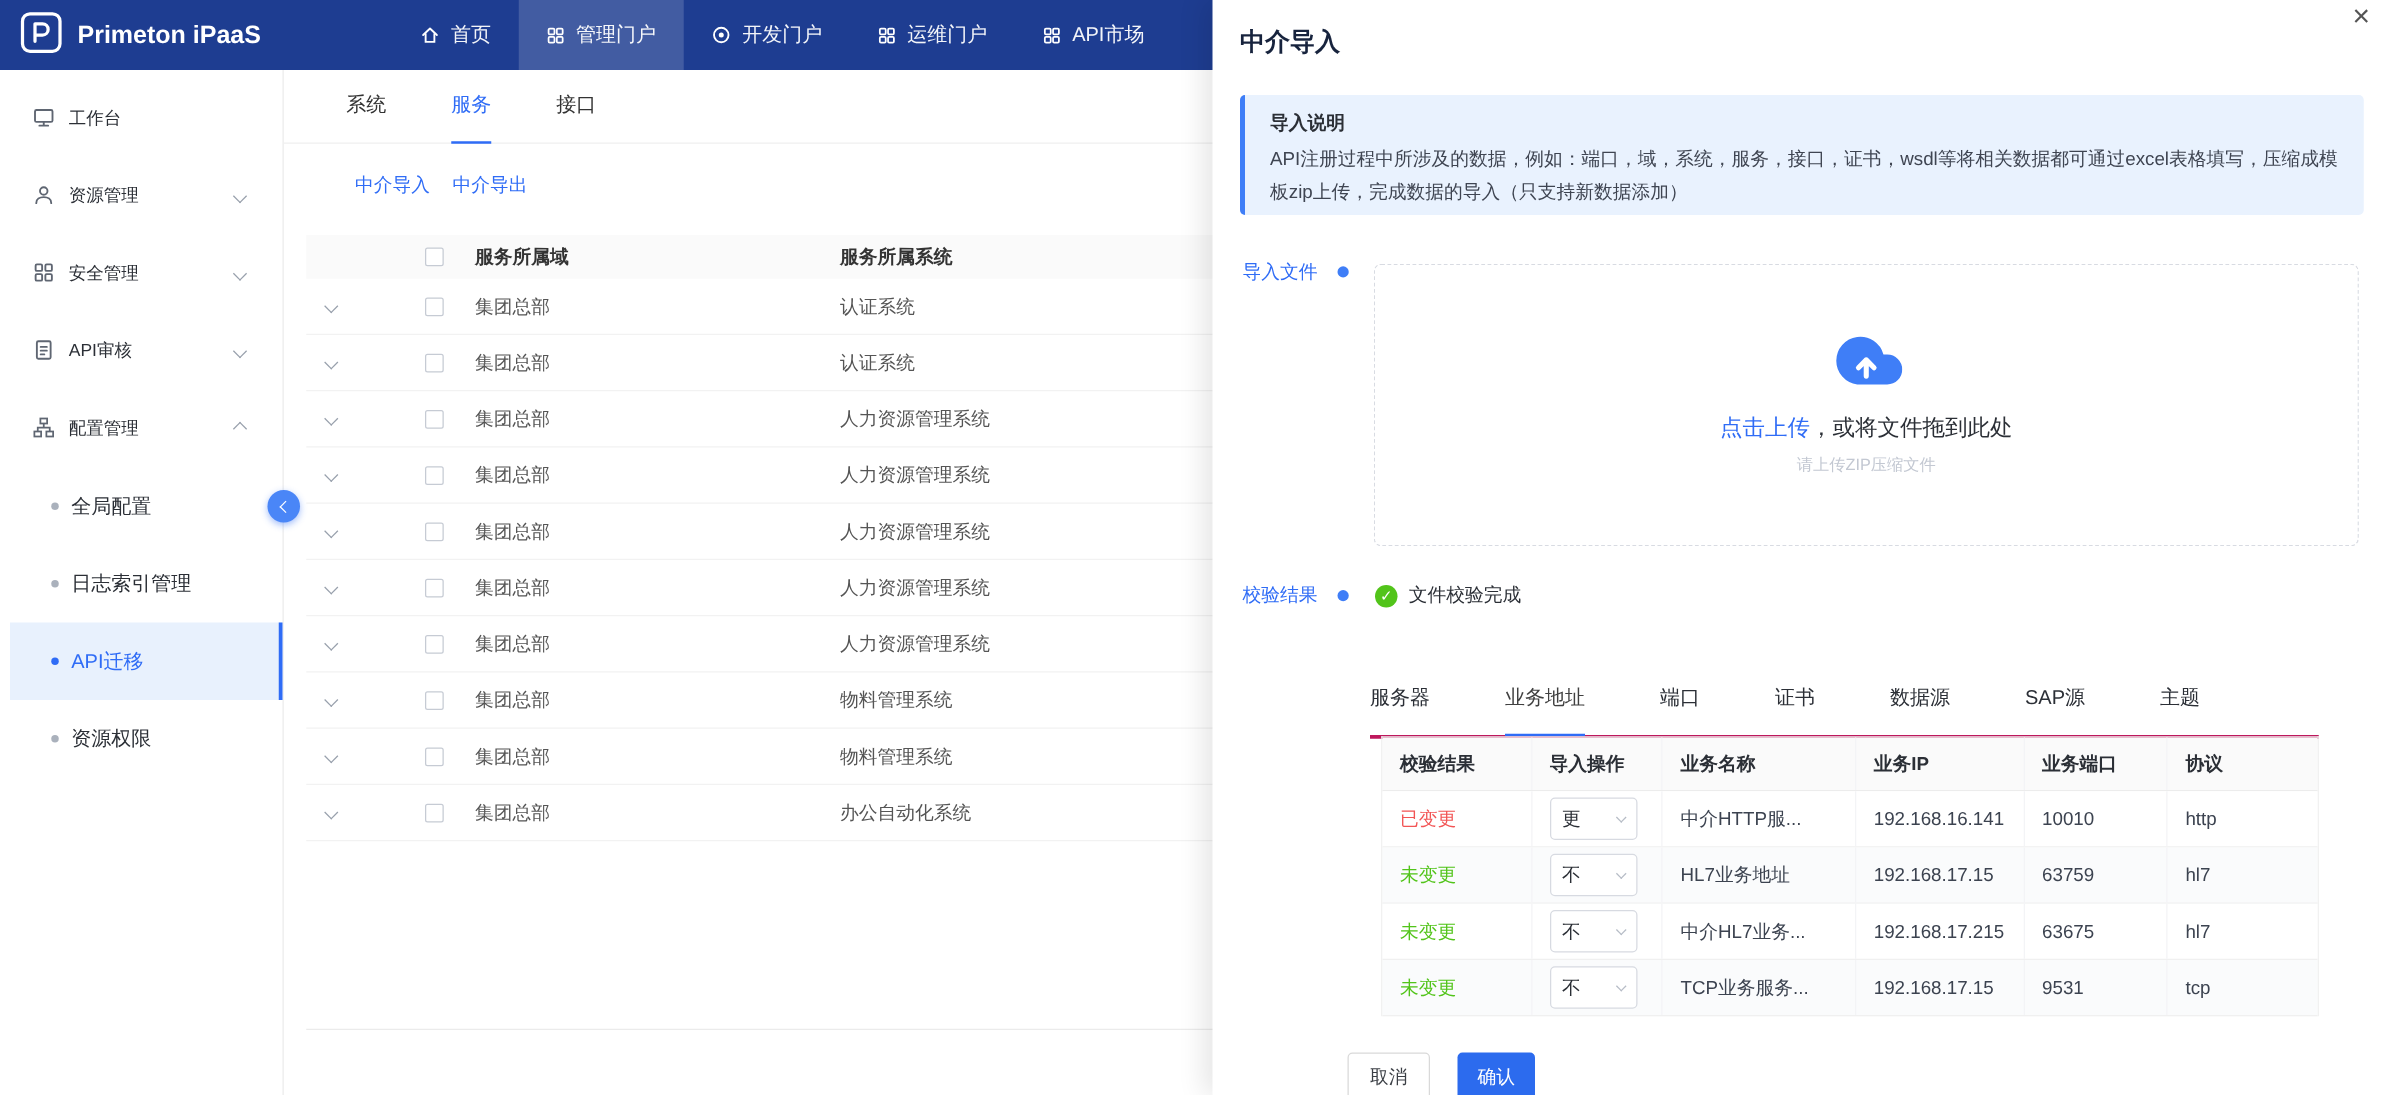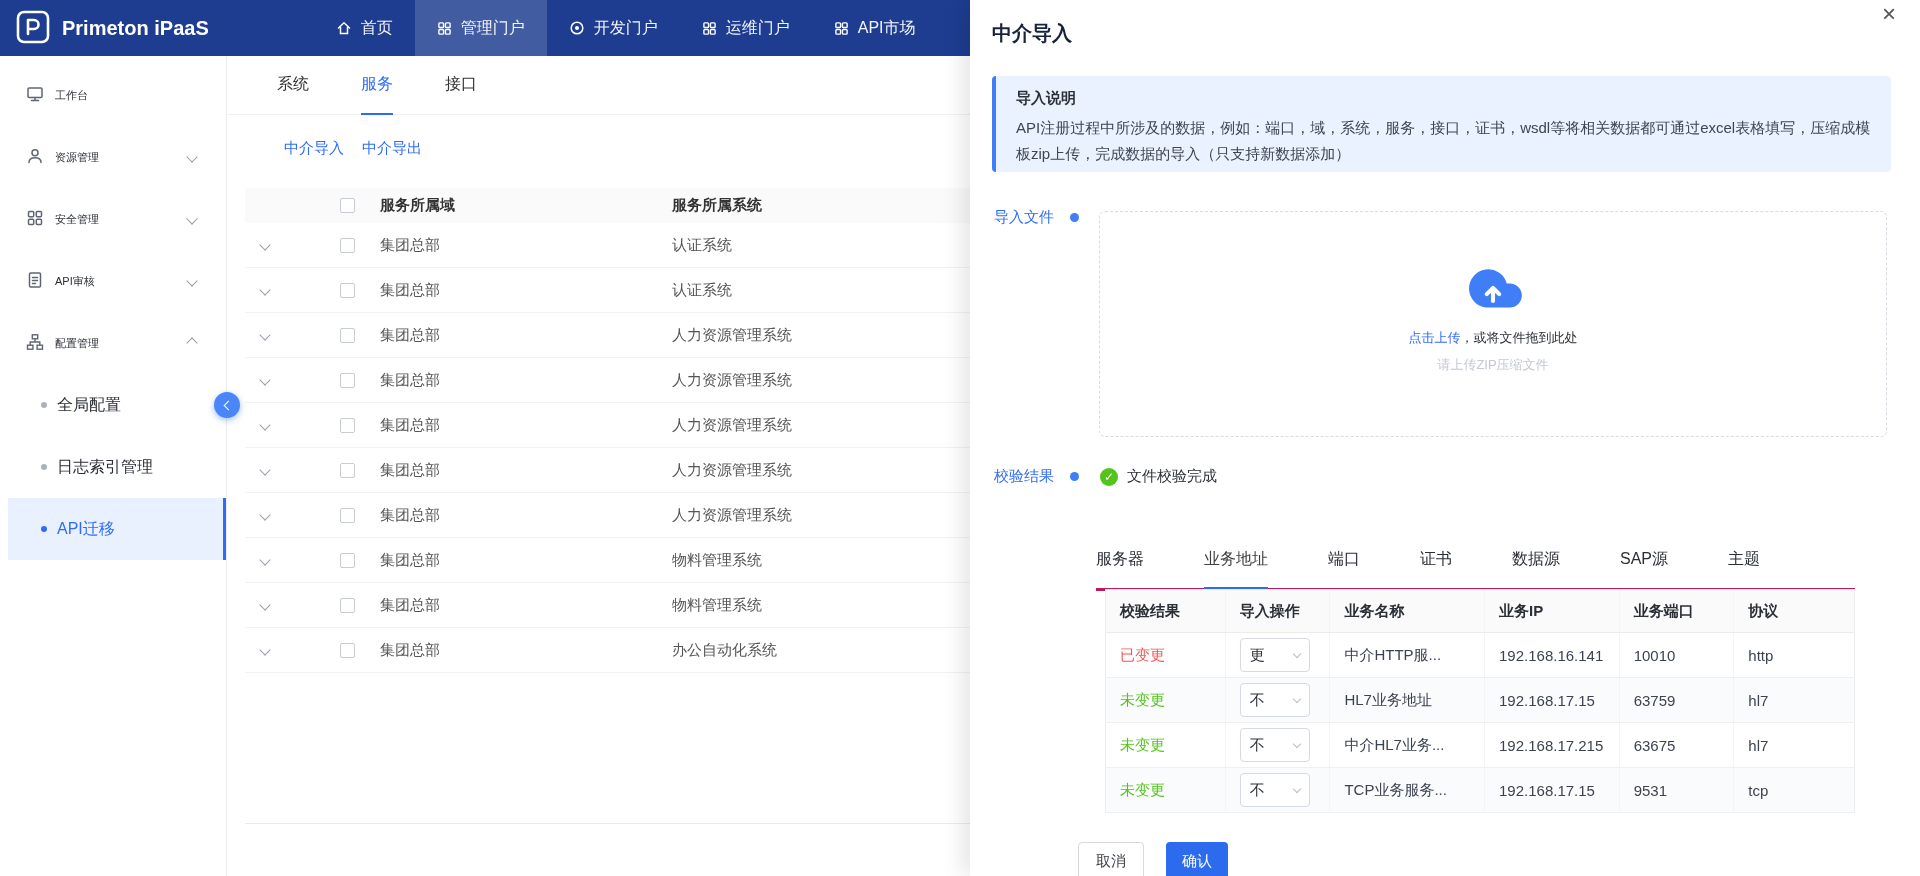--- a/index.html
+++ b/index.html
@@ -16,21 +16,21 @@
   .nav-item svg{display:block}
 
   
   .chev{display:inline-block;width:8px;height:8px;border-left:1.6px solid #98a0ac;border-bottom:1.6px solid #98a0ac}
   .chev.down{transform:rotate(-45deg)}
   .chev.up{transform:rotate(135deg)}
   .chev.left{transform:rotate(45deg);border-color:#fff}
 
   
   .sidebar{position:absolute;top:56px;left:0;width:227px;bottom:0;background:#fff;border-right:1px solid #ececec;padding-top:8px;z-index:1}
-  .side-item{height:62px;display:flex;align-items:center;padding-left:26px;gap:11px;font-size:11px;color:#2b2f36;cursor:pointer}
+  .side-item{height:62px;display:flex;align-items:center;padding-left:26px;gap:11px;font-size:14px;color:#2b2f36;cursor:pointer}
   .side-item .chev{margin-left:auto;margin-right:30px}
   .sub-item{height:62px;margin-left:8px;display:flex;align-items:center;padding-left:33px;gap:10px;font-size:16px;color:#2b2f36;cursor:pointer;position:relative}
   .bullet{width:6px;height:6px;border-radius:50%;background:#aab1bc;flex:0 0 auto}
   .sub-item.selected{background:#e8f1fd;color:#2f6cf6}
   .sub-item.selected .bullet{background:#2f6cf6}
   .sub-item.selected::after{content:"";position:absolute;right:0;top:0;bottom:0;width:3px;background:#2f6cf6}
   .collapse-btn{position:absolute;left:214px;top:336px;width:26px;height:26px;border-radius:50%;background:#4a86f7;display:flex;align-items:center;justify-content:center;z-index:6;box-shadow:0 2px 6px rgba(47,108,246,.45);cursor:pointer}
   .collapse-btn .chev{width:7px;height:7px;margin-left:3px}
 
   
@@ -55,21 +55,21 @@
   .drawer-title{position:absolute;top:20px;left:22px;font-size:20px;font-weight:700;color:#17233d}
   .drawer-close{position:absolute;top:0px;right:24px;font-size:24px;color:#555;cursor:pointer;line-height:1.2}
   .drawer-close::before{content:"×"}
   .notice{position:absolute;top:76px;left:22px;width:899px;height:96px;background:#e9f2fe;border-left:4px solid #3f7ef7;border-radius:4px;padding:13px 20px}
   .notice-title{font-size:15px;font-weight:700;color:#2b2f36;margin-bottom:7px}
   .notice-body{font-size:15px;color:#3f4552;line-height:26px}
   .flabel{position:absolute;left:24px;font-size:15px;color:#2f6cf6;cursor:default}
   .fdot{position:absolute;left:100px;width:9px;height:9px;border-radius:50%;background:#3f7ef7}
   .upload-box{position:absolute;top:211px;left:129px;width:788px;height:226px;border:1.5px dashed #d8dbe2;border-radius:6px;text-align:center;background:#fff;cursor:pointer}
   .upload-box svg{margin-top:56px}
-  .upload-cta{margin-top:16px;font-size:13px;color:#2b2f36}
+  .upload-cta{margin-top:16px;font-size:18px;color:#2b2f36}
   .upload-cta .blue{color:#2f6cf6;cursor:pointer}
   .upload-hint{margin-top:9px;font-size:13px;color:#c3c8d2}
   .verify-status{position:absolute;top:467px;left:130px;display:flex;align-items:center;gap:9px;font-size:15px;color:#2b2f36}
   .check-circle{width:18px;height:18px;border-radius:50%;background:#52c41a;color:#fff;font-size:12px;display:flex;align-items:center;justify-content:center;font-weight:700}
   .check-circle::before{content:"✓"}
   .dtabs{position:absolute;top:548px;left:126px;width:759px;border-bottom:3px solid #be185d;display:flex;gap:60px}
   .dtab{padding-bottom:17px;line-height:22px;font-size:16px;color:#2b2f36;cursor:pointer;border-bottom:2px solid transparent;margin-bottom:-1px}
   .dtab.active{color:#404040;border-bottom-color:#2f6cf6}
   .dtable{position:absolute;top:589px;left:135px;width:750px;border:1px solid #ededed;border-bottom:none;font-size:15px}
   .dthead{display:flex;height:43px;background:#fafafa;border-bottom:1px solid #ececec;font-weight:700;color:#2b2f36}
@@ -215,20 +215,24 @@
     <span>全局配置</span>
   </div>
   <div class="sub-item">
     <span class="bullet"></span>
     <span>日志索引管理</span>
   </div>
   <div class="sub-item selected">
     <span class="bullet"></span>
     <span>API迁移</span>
   </div>
+  <div class="sub-item">
+    <span class="bullet"></span>
+    <span>资源权限</span>
+  </div>
 
   <div class="collapse-btn">
     <i class="chev left"></i>
   </div>
 </div>
 
 <div class="main">
   <div class="tabbar">
     <div class="mtab">
         <span>系统</span>

